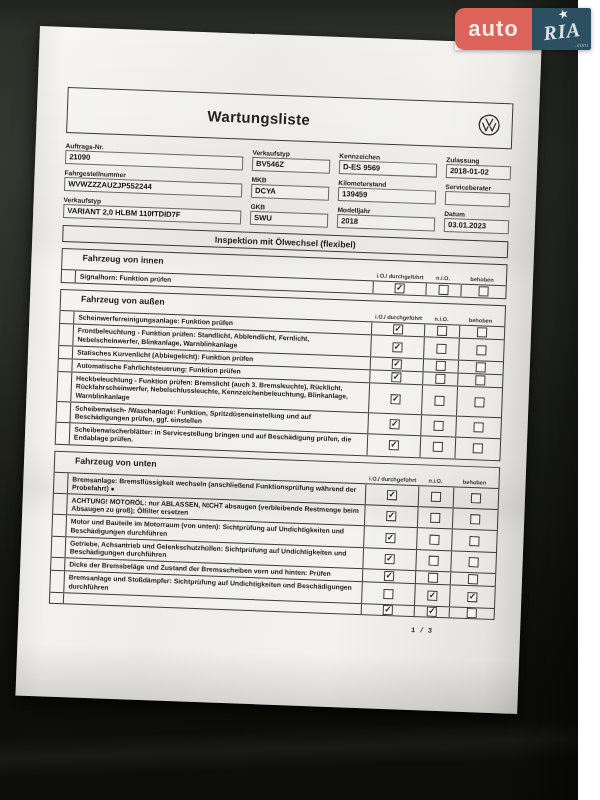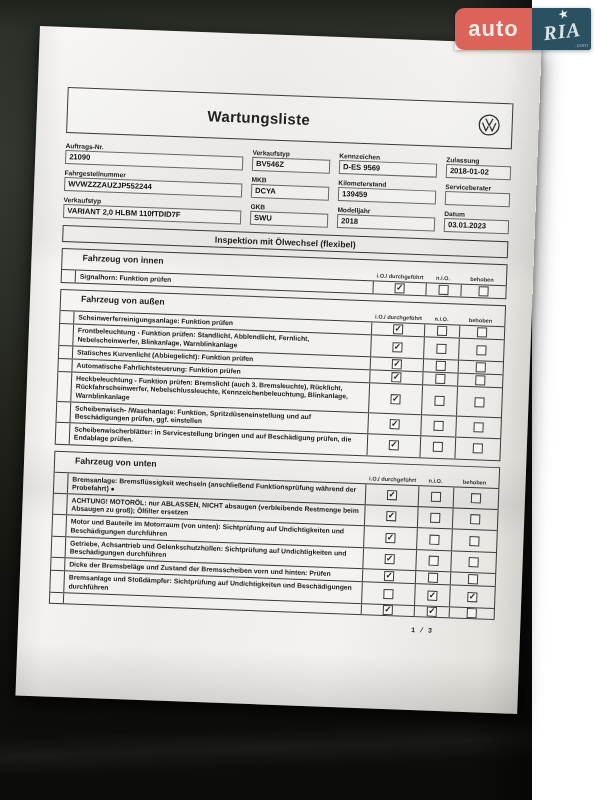--- a/index.html
+++ b/index.html
@@ -2,20 +2,21 @@
 <html><head>
 <meta charset="utf-8">
 <style>
   html,body{margin:0;padding:0;}
   body{width:600px;height:800px;overflow:hidden;font-family:"Liberation Sans",sans-serif;}
   .scene{position:relative;width:532px;height:800px;
     background:
       linear-gradient(90deg, rgba(0,0,0,0) 88%, rgba(0,0,0,0.45) 99%),
       linear-gradient(178deg, rgba(255,255,255,0) 90%, rgba(255,255,255,0.05) 92.5%, rgba(255,255,255,0) 95%),
       linear-gradient(180deg, #20231d 0%, #2e312a 4%, #343730 20%, #2b2e27 40%, #1f211a 56%, #141510 72%, #0e0f0a 86%, #0c0d08 100%);
+    padding-left: 46px;
   }
 
   
   .brand{position:absolute;top:8px;left:455px;width:136px;height:42px;display:flex;z-index:30;
          box-shadow:0 1px 4px rgba(0,0,0,0.35);}
   .brand-auto{flex:0 0 77px;background:#dc635a;border-radius:9px 0 0 9px;display:flex;align-items:center;justify-content:center;
       color:#f8ebe5;font-size:22px;font-weight:600;letter-spacing:1px;}
   .brand-ria{flex:1;background:#2a5061;position:relative;display:flex;align-items:center;justify-content:center;border-radius:0 2px 2px 0;}
   .ria-text{font-family:"Liberation Serif",serif;font-style:italic;font-weight:700;font-size:20px;color:#d9e2e4;
       letter-spacing:1px;transform:rotate(-7deg) translateY(2px);}

